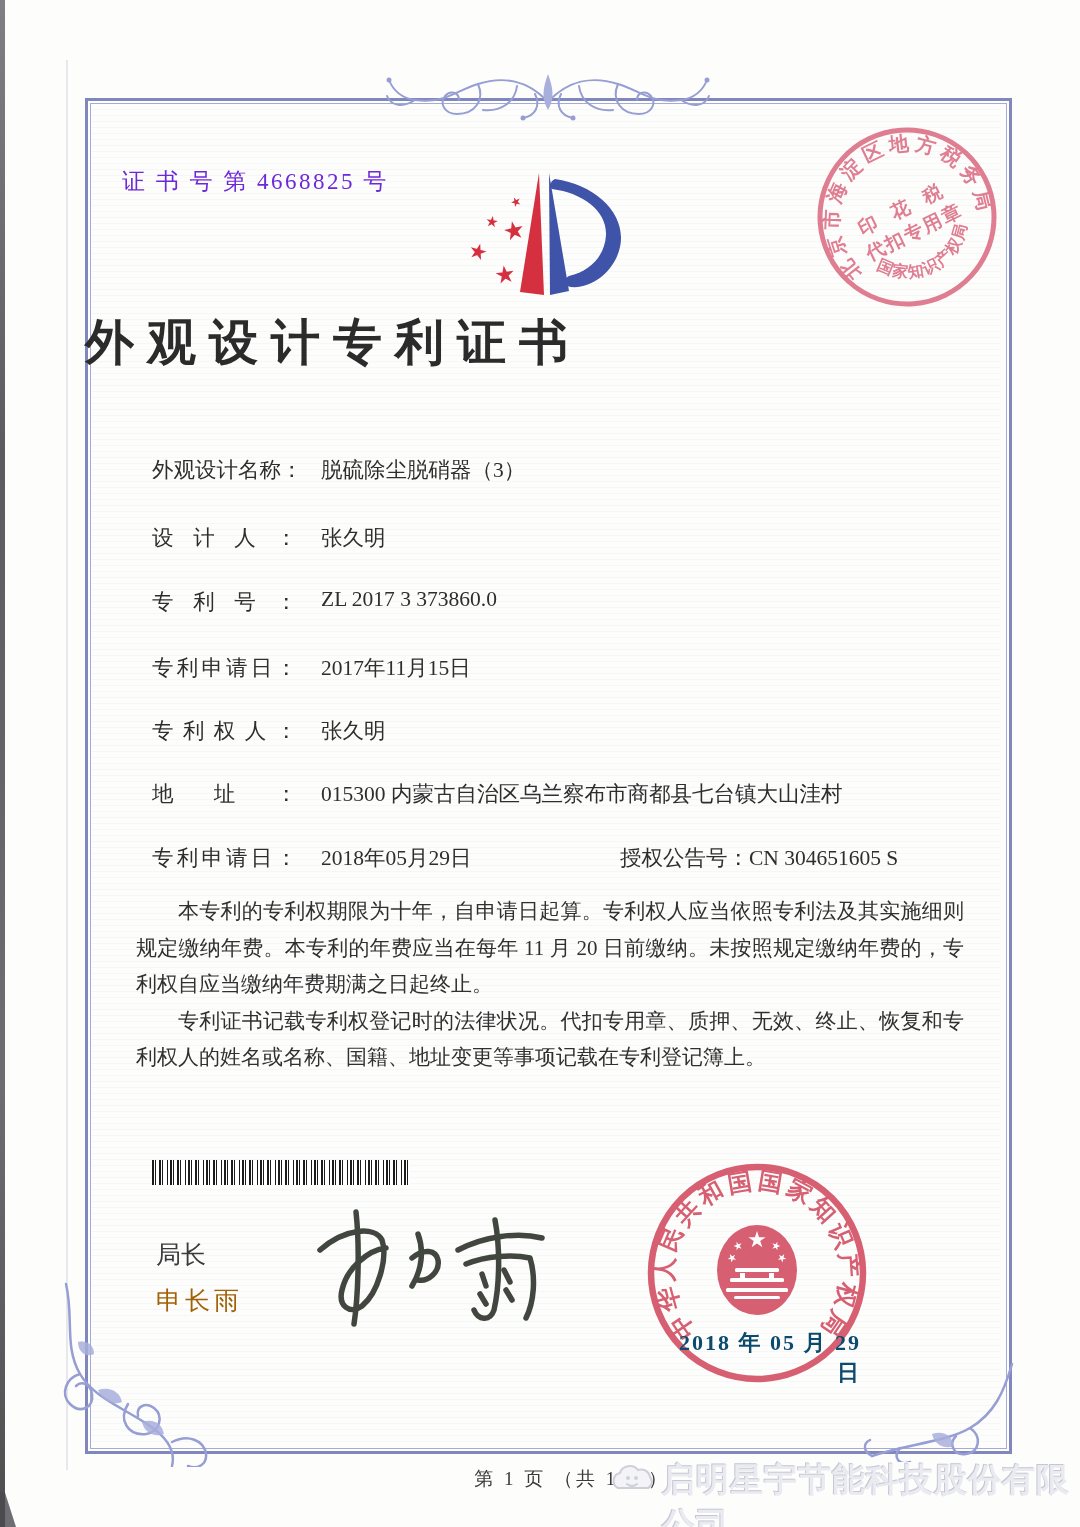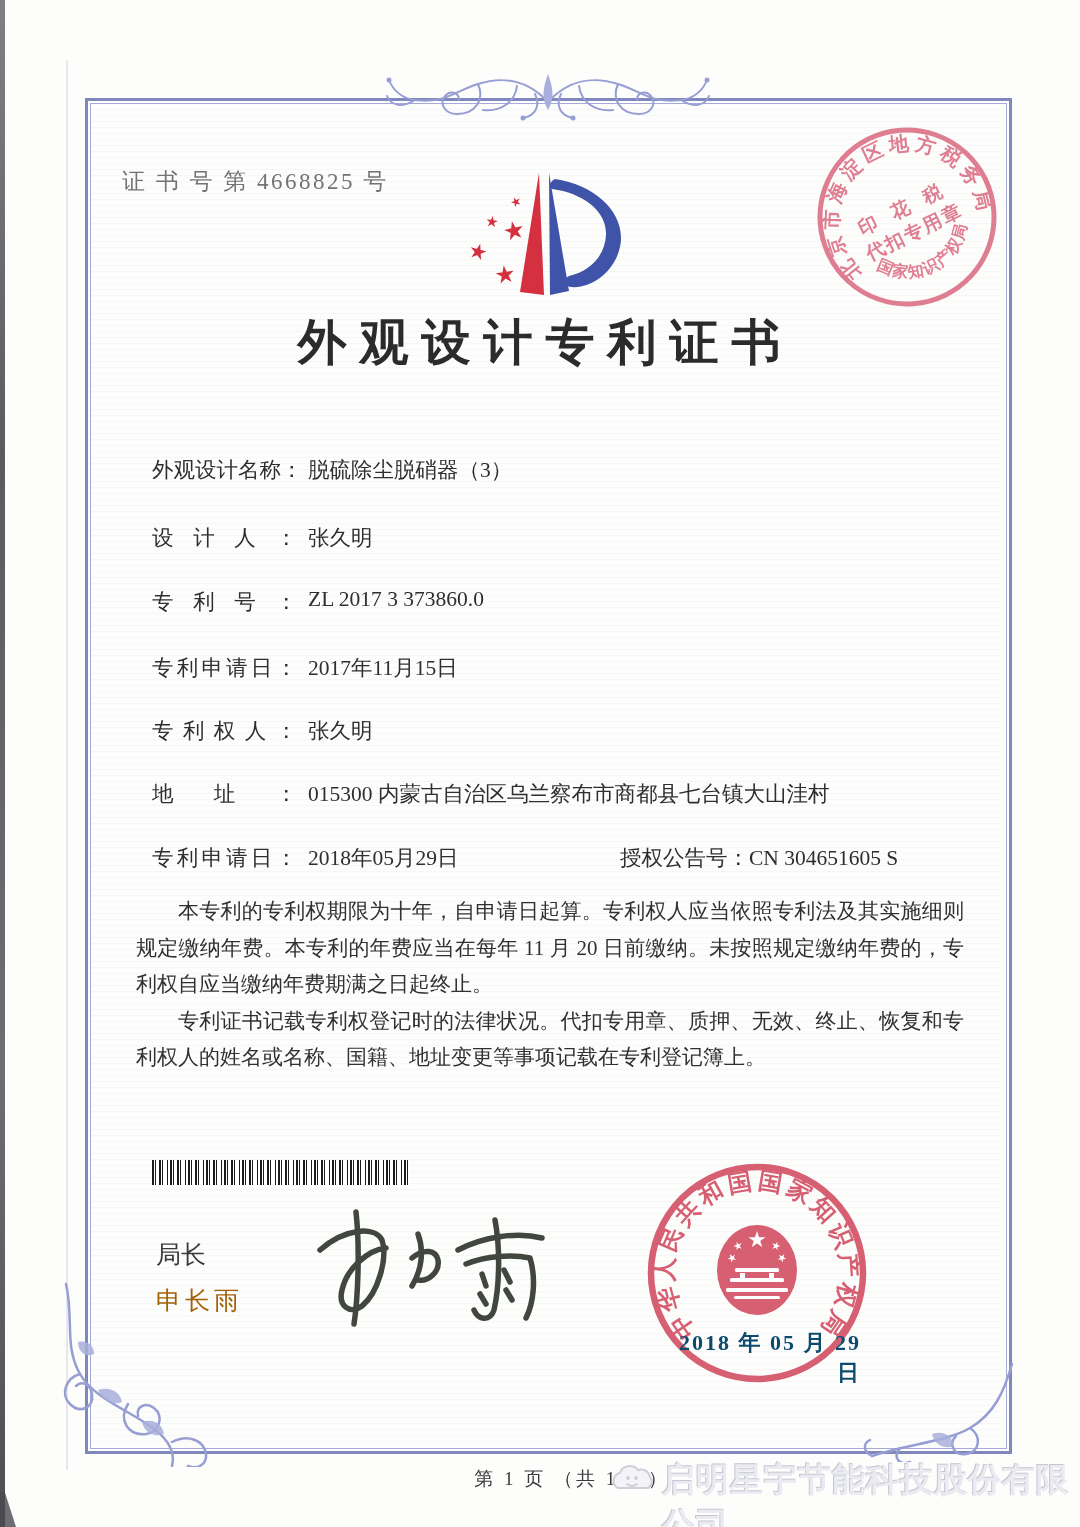--- a/index.html
+++ b/index.html
@@ -12,26 +12,26 @@
     clip-path:polygon(0 0,30% 0,100% 100%,0 100%);opacity:.8;}
   .page-fold{position:absolute;left:66px;top:60px;width:2px;height:1410px;background:#dddde6;opacity:.7;}
   
   .frame{position:absolute;left:85px;top:98px;width:921px;height:1350px;
     border:3px solid #8087bd;
     box-shadow:inset 0 0 0 2px #ffffff, inset 0 0 0 3px #a6abd6;}
   .frame-bg{position:absolute;left:90px;top:103px;width:911px;height:1340px;
     background:repeating-linear-gradient(180deg,rgba(120,135,200,0.055) 0 1.5px,rgba(255,255,255,0) 1.5px 6px);}
   .abs{position:absolute;}
   
-  .cert-no{left:122px;top:166px;font-size:23px;letter-spacing:2.5px;color:#737373;}
-  .title{left:85px;top:310px;width:921px;text-align:center;font-size:49px;font-weight:bold;
+  .cert-no{left:122px;top:166px;font-size:23px;letter-spacing:2.5px;color:#6d28d9;}
+  .title{left:85px;top:310px;width:921px;text-align:left;font-size:49px;font-weight:bold;
          letter-spacing:13px;color:#2b2b2b;}
   .row{left:152px;width:760px;height:30px;font-size:21.5px;white-space:nowrap;}
   .flabel{display:inline-block;width:145px;text-align:justify;text-align-last:justify;vertical-align:top;}
-  .fvalue{margin-left:11px;}
+  .fvalue{margin-left:24px;}
   .grant-no{position:absolute;left:468px;top:0;white-space:nowrap;}
   .paras{left:136px;top:893px;width:828px;font-size:21px;line-height:36.5px;text-align:justify;color:#303030;}
   .paras p{margin:0;text-indent:2em;}
   .barcode{left:152px;top:1160px;width:258px;height:25px;
     background:repeating-linear-gradient(90deg,#1b1b1b 0 2px,#fff 2px 3px,#1b1b1b 3px 4px,#fff 4px 7px,
       #1b1b1b 7px 9px,#fff 9px 10px,#1b1b1b 10px 11px,#fff 11px 15px,#1b1b1b 15px 16px,#fff 16px 18px);}
   .director-title{left:156px;top:1238px;font-size:25px;color:#3a3a3a;font-family:"Liberation Sans","DejaVu Sans",sans-serif;}
   .director-name{left:156px;top:1284px;font-size:25px;color:#a16207;letter-spacing:4px;font-family:"Liberation Sans","DejaVu Sans",sans-serif;}
   .seal-date{left:656px;top:1328px;width:205px;text-align:right;font-size:22px;font-weight:bold;
     color:#0c4a6e;letter-spacing:2px;}

